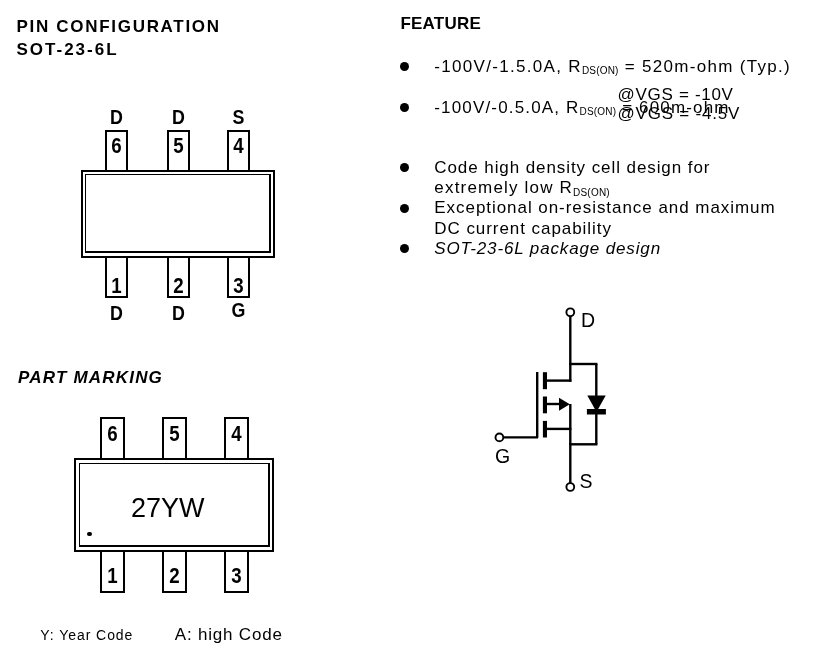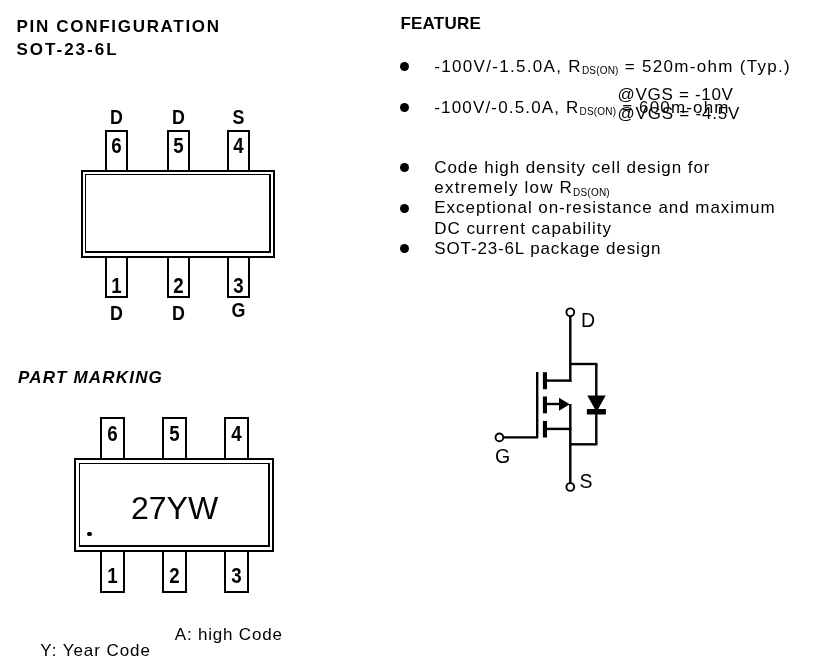--- a/index.html
+++ b/index.html
@@ -61,41 +61,41 @@
   </div>
 
 <div class="pnum" style="left:99.5px;top:422.7px;width:25px;">6</div>
 <div class="pnum" style="left:162px;top:422.7px;width:25px;">5</div>
 <div class="pnum" style="left:223.5px;top:422.7px;width:25px;">4</div>
 
 <div class="pnum" style="left:99.5px;top:564.9px;width:25px;">1</div>
 <div class="pnum" style="left:162px;top:564.9px;width:25px;">2</div>
 <div class="pnum" style="left:223.5px;top:564.9px;width:25px;">3</div>
 
-<div class="abs" style="left:131px;top:492.7px;font-size:32px;line-height:30px;z-index:4;white-space:nowrap;">27YW</div>
+<div class="abs" style="left:131px;top:492.7px;font-size:27px;line-height:30px;z-index:4;white-space:nowrap;">27YW</div>
 <div class="abs" style="left:87px;top:531.5px;width:4.5px;height:4.5px;background:#000;border-radius:50%;z-index:4;"></div>
 
-<div class="abs" style="left:40.3px;top:624.9px;font-size:17px;line-height:20px;letter-spacing:0.94px;white-space:nowrap;margin-top:16px;">Y: Year Code</div>
+<div class="abs" style="left:40.3px;top:624.9px;font-size:14px;line-height:20px;letter-spacing:0.94px;white-space:nowrap;">Y: Year Code</div>
 <div class="abs" style="left:174.8px;top:624.9px;font-size:17px;line-height:20px;letter-spacing:0.8px;white-space:nowrap;">A: high Code</div>
 
 <div class="bullet" style="left:400px;top:62px;"></div>
 <div class="bullet" style="left:400px;top:103.1px;"></div>
 <div class="bullet" style="left:400px;top:163px;"></div>
 <div class="bullet" style="left:400px;top:203.5px;"></div>
 <div class="bullet" style="left:400px;top:243.9px;"></div>
 
 <div class="ftxt" style="left:434.3px;top:56.8px;letter-spacing:1.31px;">-100V/-1.5.0A, R<sub class="ds">DS(ON)</sub> = 520m-ohm (Typ.)</div>
 <div class="ftxt" style="left:617.6px;top:77px;letter-spacing:0.69px;margin-top:8px;">@VGS = -10V</div>
 <div class="ftxt" style="left:434.3px;top:97.9px;letter-spacing:1.16px;">-100V/-0.5.0A, R<sub class="ds">DS(ON)</sub> = 600m-ohm</div>
 <div class="ftxt" style="left:617.6px;top:104px;letter-spacing:0.77px;">@VGS = -4.5V</div>
 <div class="ftxt" style="left:434.3px;top:157.8px;letter-spacing:0.92px;">Code high density cell design for</div>
 <div class="ftxt" style="left:434.3px;top:178.1px;letter-spacing:1.19px;">extremely low R<sub class="ds">DS(ON)</sub></div>
 <div class="ftxt" style="left:434.3px;top:198.3px;letter-spacing:0.95px;">Exceptional on-resistance and maximum</div>
 <div class="ftxt" style="left:434.3px;top:218.5px;letter-spacing:0.94px;">DC current capability</div>
-<div class="ftxt" style="left:434.3px;top:238.7px;letter-spacing:0.86px;">SOT-23-6L package design</div>
+<div class="ftxt" style="left:434.3px;top:238.7px;letter-spacing:0.86px;font-style:italic;">SOT-23-6L package design</div>
 
 <svg class="abs" style="left:480px;top:290px;" width="170" height="220" viewBox="0 0 170 220">
   <g stroke="#000" stroke-width="2.4" fill="none">
 
     <circle cx="90.3" cy="22.3" r="3.9" stroke-width="1.9"></circle>
     <line x1="90.3" y1="26.2" x2="90.3" y2="91.7"></line>
 
     <line x1="89.2" y1="74" x2="117.4" y2="74"></line>
     <line x1="116.3" y1="74" x2="116.3" y2="154.3"></line>
     <line x1="89.2" y1="154.3" x2="117.4" y2="154.3"></line>

